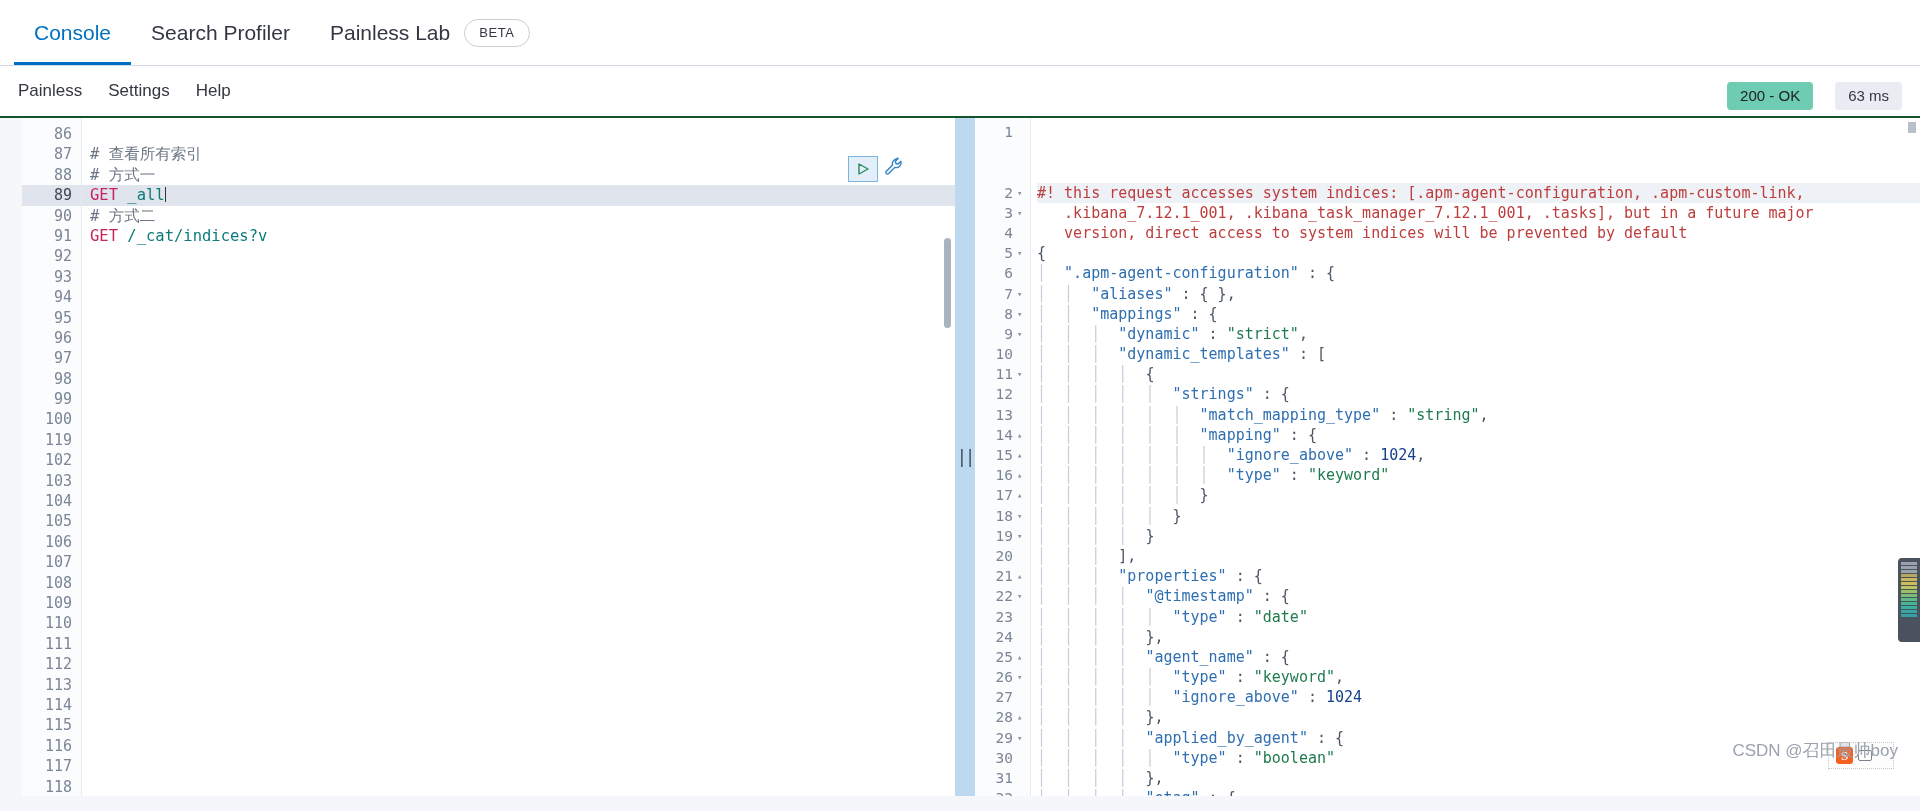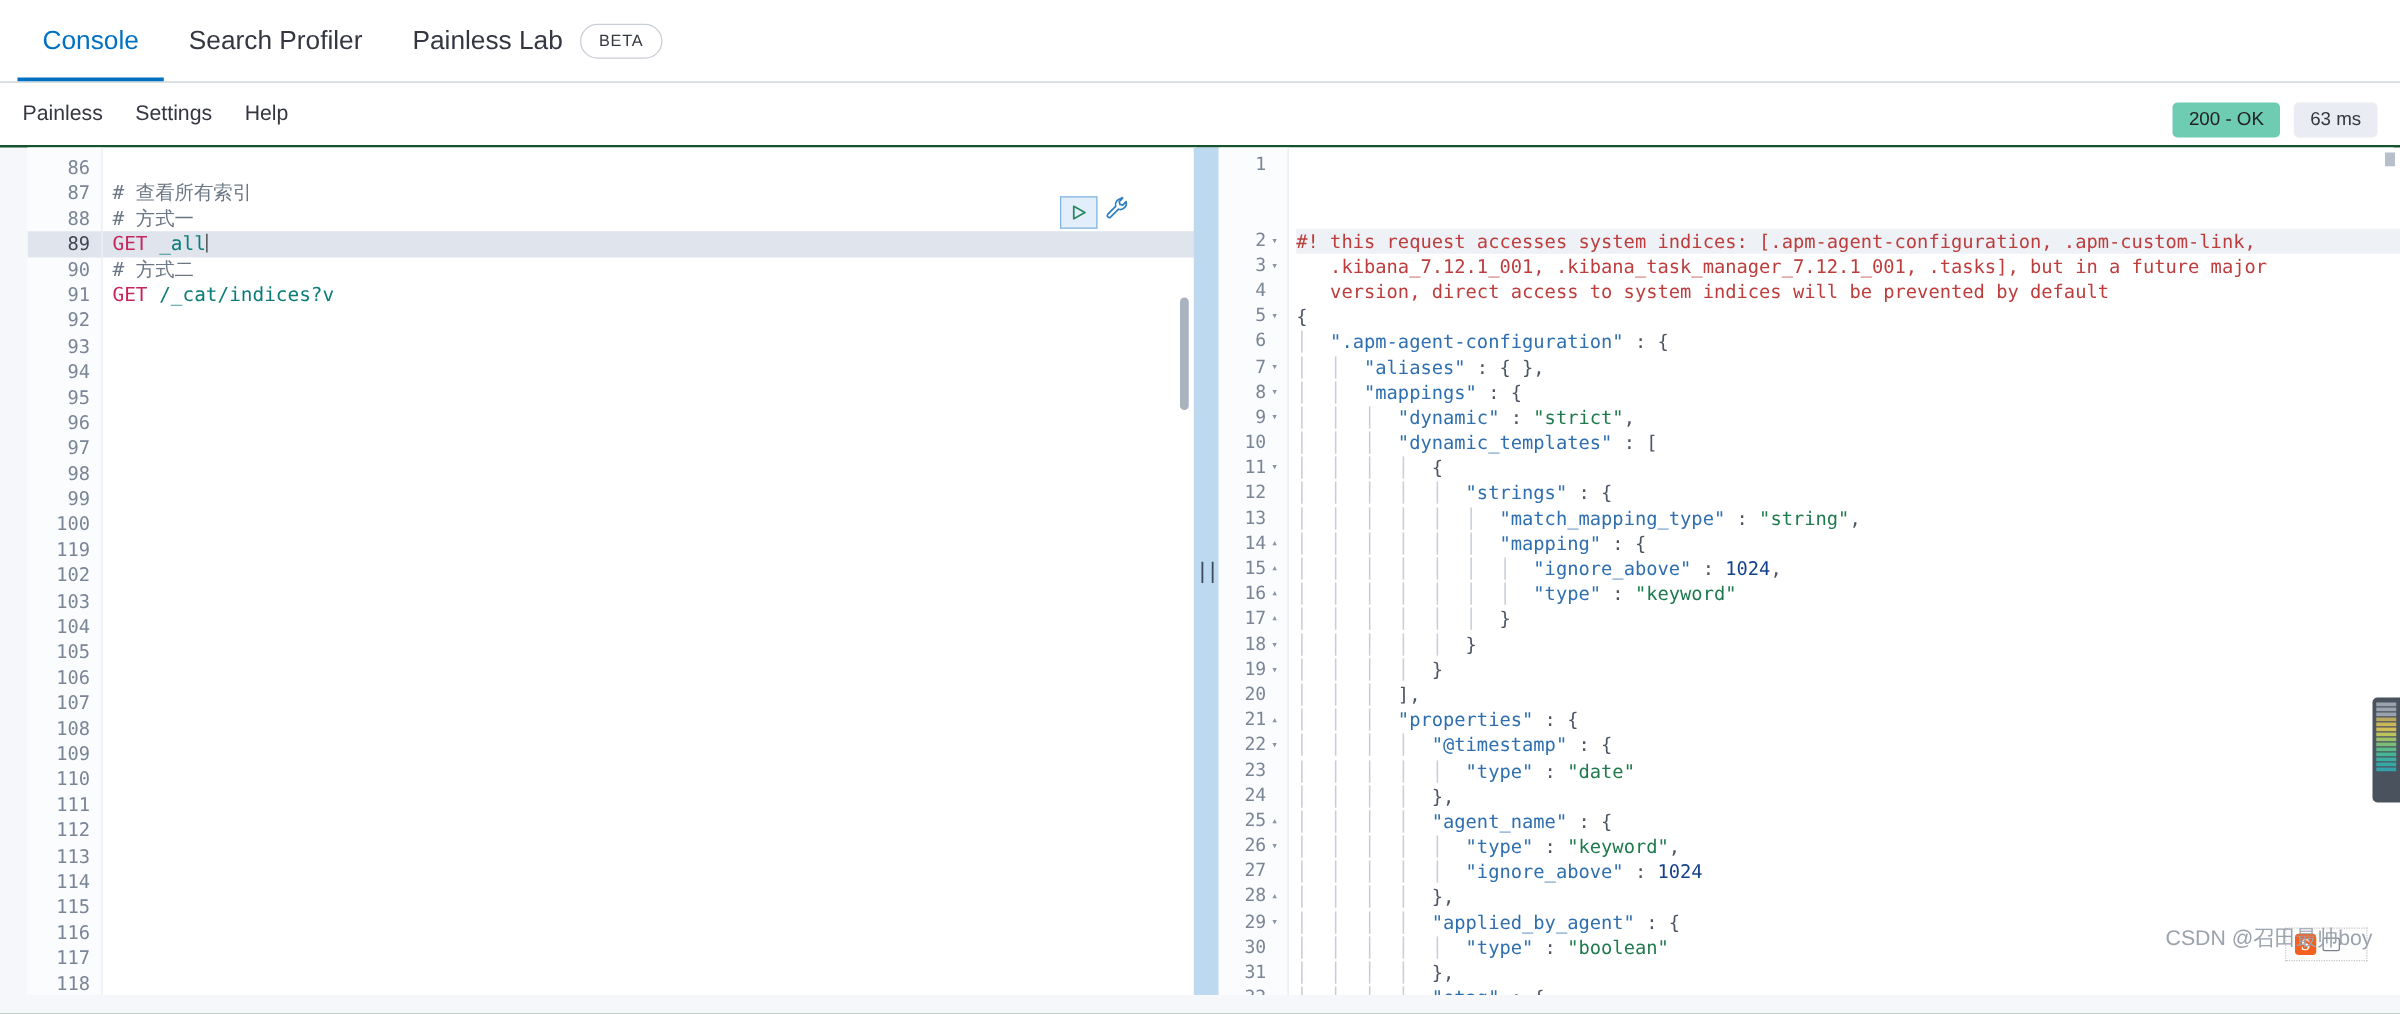--- a/index.html
+++ b/index.html
@@ -48,21 +48,21 @@
     display: flex; align-items: center; padding-left: 18px; gap: 26px;
     background:#fff;
   }
   .submenu .mitem {
     font-size: 17px; color: #343741; cursor: pointer;
   }
 
   
   .statusrow {
     position: absolute; right: 18px; top: 82px;
-    display: flex; align-items: flex-end; gap: 11px;
+    display: flex; align-items: flex-end; gap: 22px;
   }
   .badge-ok {
     background: #6dccb1; color: #222; border-radius: 4px;
     font-size: 15px; padding: 5px 13px 6px; font-weight: 400;
   }
   .badge-ms {
     background: #e9edf3; color: #343741; border-radius: 4px;
     font-size: 15px; padding: 5px 13px 6px;
   }
 

